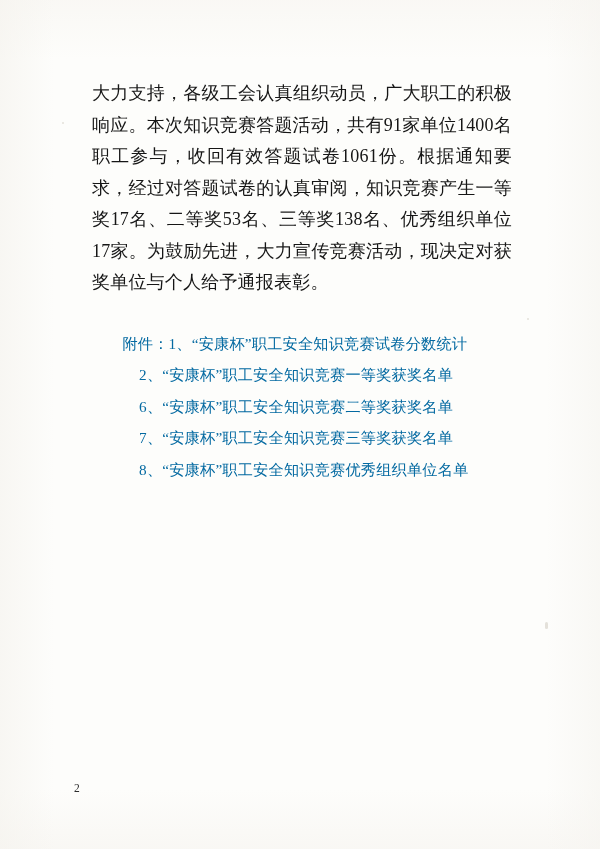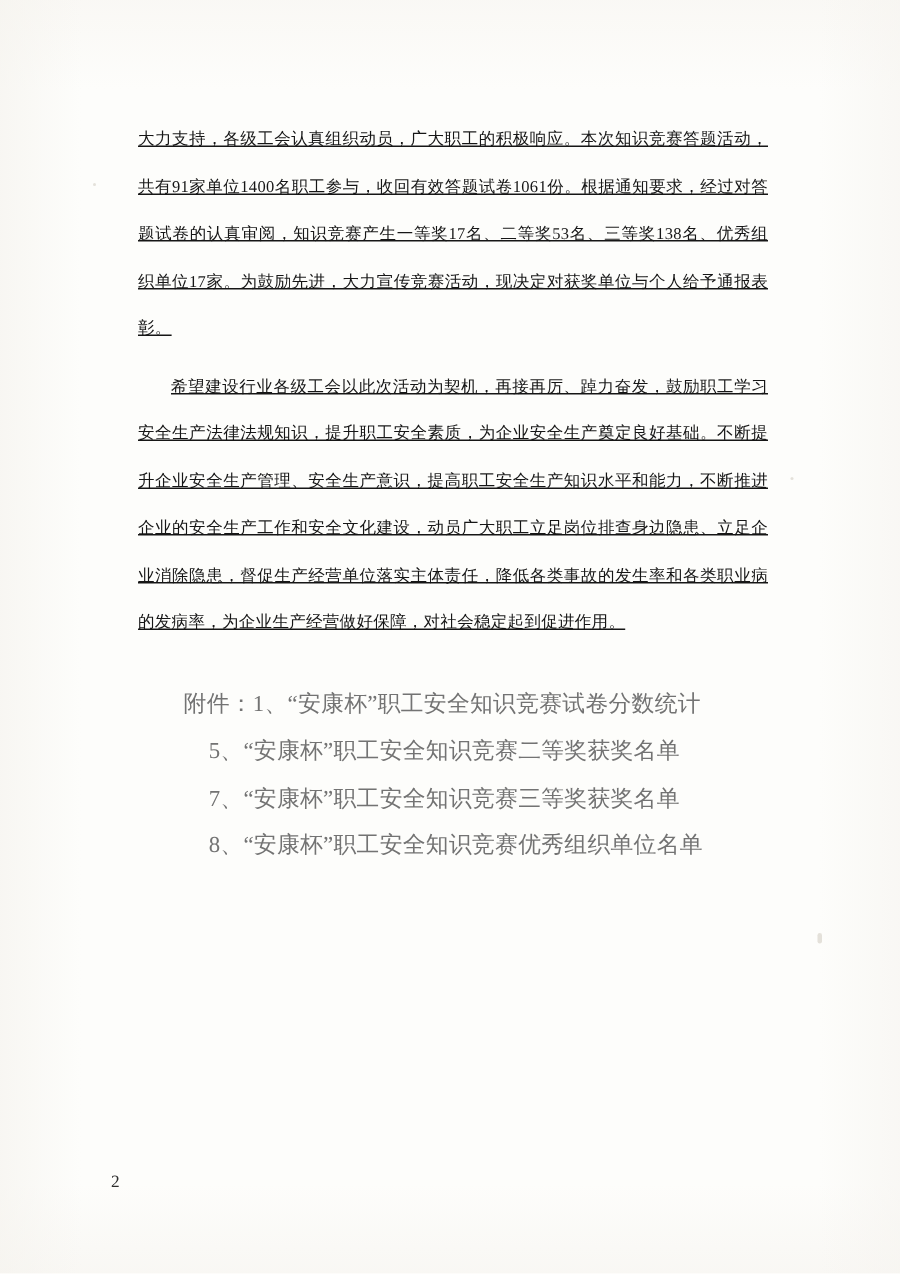--- a/index.html
+++ b/index.html
@@ -32,40 +32,39 @@
     pointer-events: none;
   }
   .body-text {
     position: absolute;
     top: 78px;
     left: 92px;
     width: 420px;
   }
   p.para {
     margin: 0 0 0 0;
-    font-size: 11px;
+    font-size: 18px;
     line-height: 31.5px;
     text-align: justify;
     text-justify: inter-ideograph;
     letter-spacing: 0.2px;
     color: #161616;
-    text-decoration: underline;
   }
   p.indent {
     text-indent: 2em;
   }
   .gap-sm { height: 7px; }
   .attach-block {
     margin-top: 22px;
   }
   .attach-line {
     font-size: 15.2px;
     line-height: 31.5px;
     letter-spacing: 0.2px;
-    color: #737373;
+    color: #0369a1;
     white-space: nowrap;
   }
   .attach-line.first {
     text-indent: 2em;
   }
   .attach-line.rest {
     padding-left: 3.1em;
   }
   .page-number {
     position: absolute;
@@ -91,25 +90,25 @@
   <div class="speck" style="left:62px; top:122px; width:2px; height:2px;"></div>
   <div class="speck" style="left:545px; top:622px; width:3px; height:7px; border-radius:2px;"></div>
   <div class="speck" style="left:527px; top:318px; width:2px; height:2px;"></div>
 
   <div class="body-text">
 
     <p class="para">大力支持，各级工会认真组织动员，广大职工的积极响应。本次知识竞赛答题活动，共有91家单位1400名职工参与，收回有效答题试卷1061份。根据通知要求，经过对答题试卷的认真审阅，知识竞赛产生一等奖17名、二等奖53名、三等奖138名、优秀组织单位17家。为鼓励先进，大力宣传竞赛活动，现决定对获奖单位与个人给予通报表彰。</p>
 
     <div class="gap-sm"></div>
 
-    <p class="para indent">希望建设行业各级工会以此次活动为契机，再接再厉、踔力奋发，鼓励职工学习安全生产法律法规知识，提升职工安全素质，为企业安全生产奠定良好基础。不断提升企业安全生产管理、安全生产意识，提高职工安全生产知识水平和能力，不断推进企业的安全生产工作和安全文化建设，动员广大职工立足岗位排查身边隐患、立足企业消除隐患，督促生产经营单位落实主体责任，降低各类事故的发生率和各类职业病的发病率，为企业生产经营做好保障，对社会稳定起到促进作用。</p>
 
     <div class="attach-block">
       <div class="attach-line first">附件：1、“安康杯”职工安全知识竞赛试卷分数统计</div>
-      <div class="attach-line rest">5、“安康杯”职工安全知识竞赛二等奖获奖名单</div>
+      <div class="attach-line rest">2、“安康杯”职工安全知识竞赛一等奖获奖名单</div>
+      <div class="attach-line rest">6、“安康杯”职工安全知识竞赛二等奖获奖名单</div>
       <div class="attach-line rest">7、“安康杯”职工安全知识竞赛三等奖获奖名单</div>
       <div class="attach-line rest">8、“安康杯”职工安全知识竞赛优秀组织单位名单</div>
     </div>
 
   </div>
 
   <div class="page-number">2</div>
 
 </div>
 

